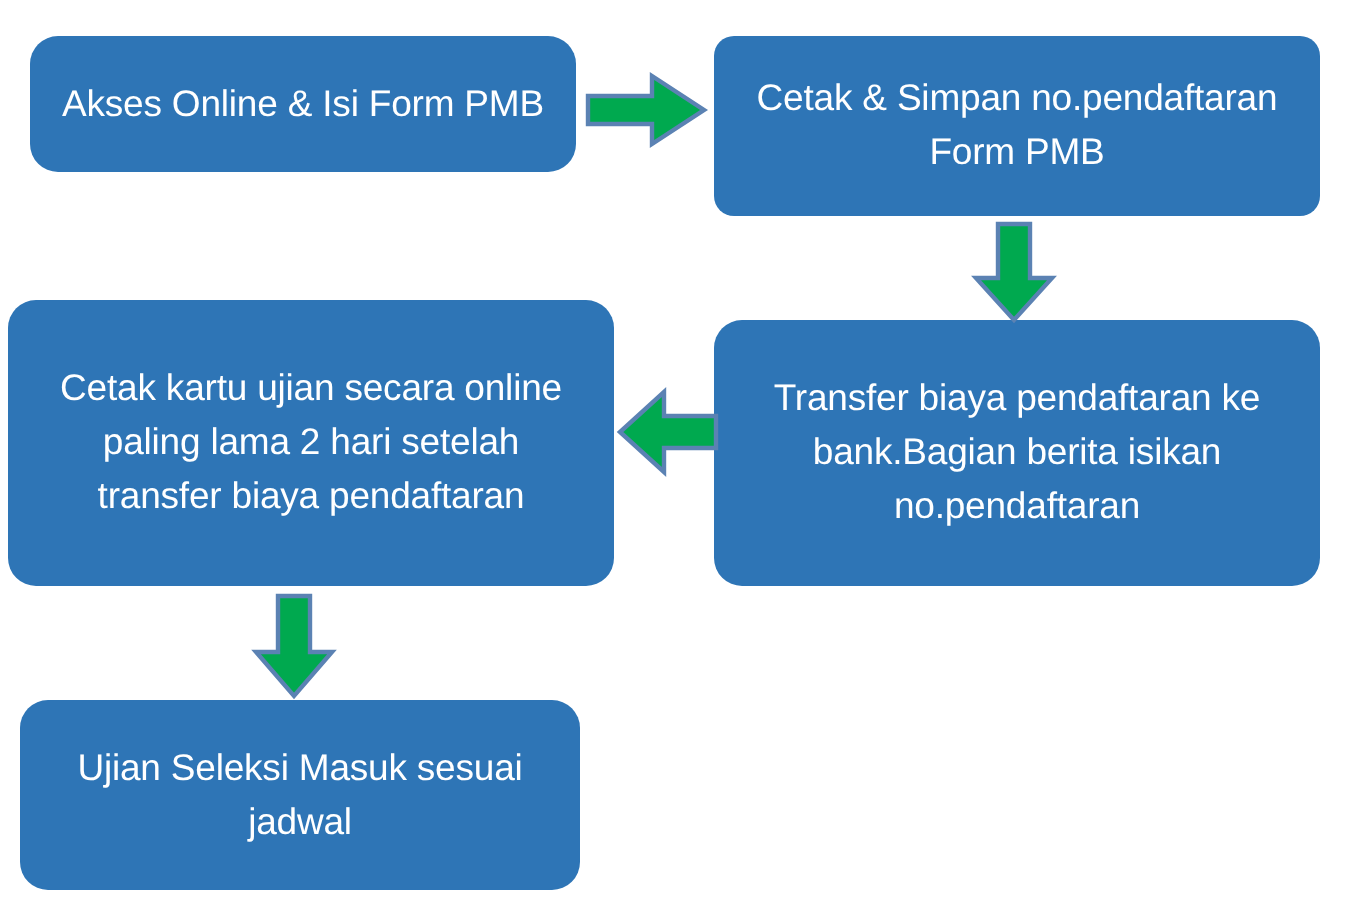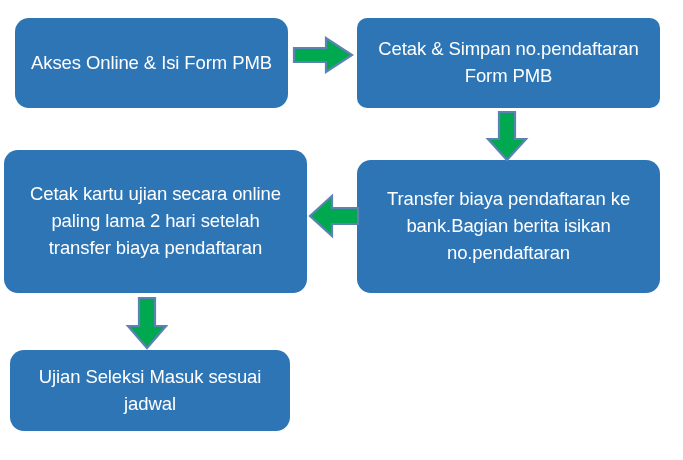--- a/index.html
+++ b/index.html
@@ -31,25 +31,25 @@
     font-size: 18.5px;
     line-height: 1.45;
     padding: 6px 14px;
     letter-spacing: -0.1px;
   }
   .node span {
     display: block;
     width: 100%;
   }
   
-  #node-0 { left: 15px;  top: 18px;  width: 273px; height: 90px; }
+  #node-0 { left: 15px;  top: 18px;  width: 273px; height: 68px; }
   #node-1 { left: 357px; top: 18px;  width: 303px; height: 90px; border-radius: 10px; }
   #node-2 { left: 4px;   top: 150px; width: 303px; height: 143px; justify-content: flex-end; }
   #node-3 { left: 357px; top: 160px; width: 303px; height: 133px; }
-  #node-4 { left: 10px;  top: 350px; width: 280px; height: 81px; }
+  #node-4 { left: 10px;  top: 350px; width: 280px; height: 95px; }
 
   .arrow {
     position: absolute;
   }
   .arrow svg {
     display: block;
     overflow: visible;
   }
   
   #arrow-0 { left: 294px; top: 38px;  width: 58px; height: 34px; }

